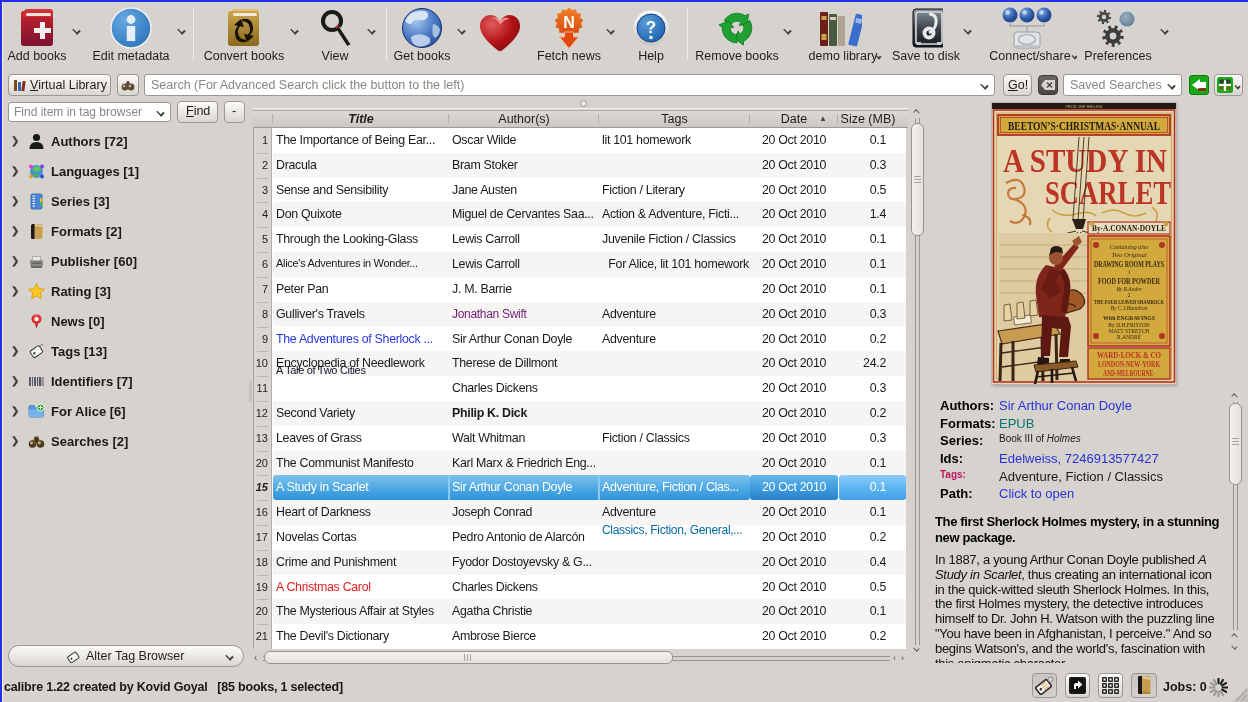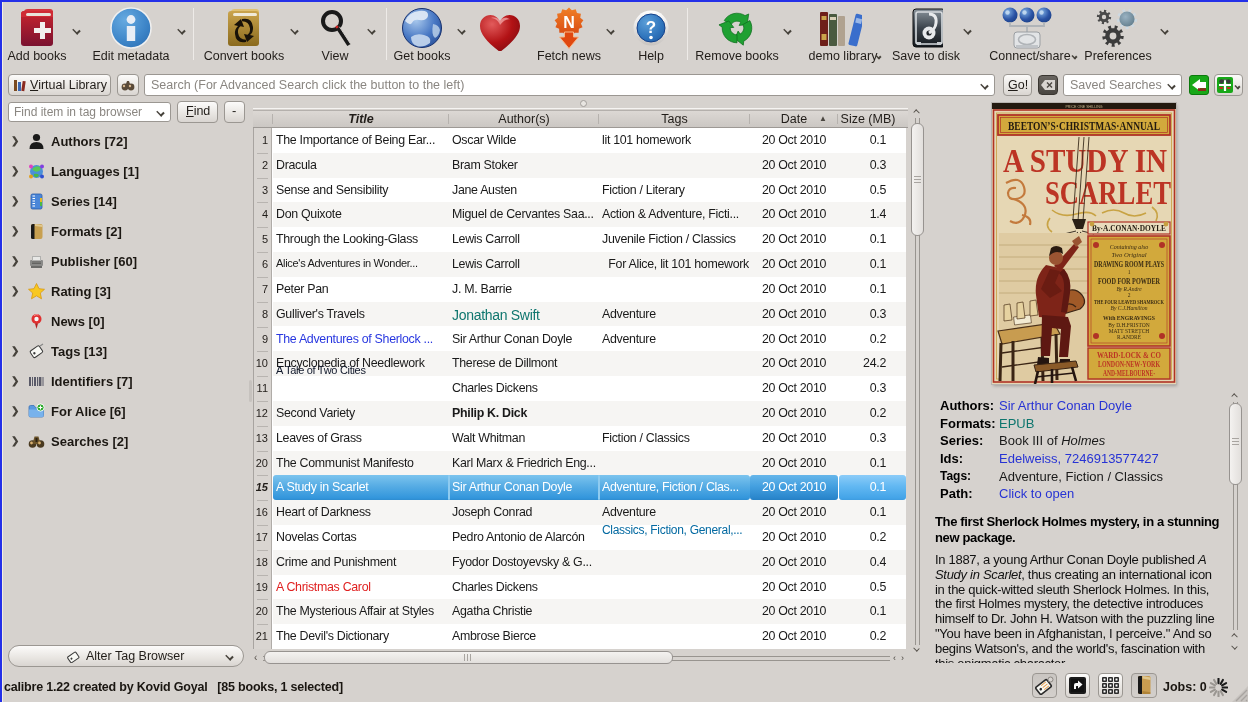--- a/index.html
+++ b/index.html
@@ -284,21 +284,21 @@
 <div class="abs cat" style="left:51px;top:164px;">Languages [1]</div>
 <div class="abs exp" style="left:11px;top:195px;">❯</div>
 <svg class="abs" width="17" height="17" viewBox="0 0 17 17" style="left:28px;top:193px;">
     <rect x="3" y="1" width="11" height="15" rx="1.5" fill="#4a86d8" stroke="#2a5aa8" stroke-width="0.8"></rect>
     <rect x="12" y="5" width="2 " height="4" fill="#e8b820"></rect>
     <rect x="12" y="9" width="2" height="4" fill="#48b848"></rect>
     <g stroke="#ffffff" stroke-width="1">
       <path d="M4.5 3 H7 M4.5 5.5 H7 M4.5 8 H7 M4.5 10.5 H7 M4.5 13 H7"></path>
     </g>
   </svg>
-<div class="abs cat" style="left:51px;top:194px;">Series [14]</div>
+<div class="abs cat" style="left:51px;top:194px;">Series [3]</div>
 <div class="abs exp" style="left:11px;top:225px;">❯</div>
 <svg class="abs" width="17" height="17" viewBox="0 0 17 17" style="left:28px;top:223px;">
     <path d="M3 2.5 Q3 1 5 1 L13 1 Q14.5 1 14.5 2.5 L14.5 14 Q14.5 16 12.5 16 L5 16 Q3 16 3 14.5 Z" fill="#c8a050"></path>
     <path d="M3 2.5 Q3 1 5 1 L6.5 1 L6.5 16 L5 16 Q3 16 3 14.5 Z" fill="#1a1a1a"></path>
     <path d="M7 1 L14.5 2 L14.5 4 L7 3 Z" fill="#e0c890"></path>
   </svg>
 <div class="abs cat" style="left:51px;top:224px;">Formats [2]</div>
 <div class="abs exp" style="left:11px;top:255px;">❯</div>
 <svg class="abs" width="17" height="17" viewBox="0 0 17 17" style="left:28px;top:253px;">
     <rect x="2" y="7" width="13" height="6" rx="1" fill="#8a8a88"></rect>
@@ -433,21 +433,21 @@
 <div class="abs" style="left:253px;top:282.9px;width:15px;text-align:right;font-size:11px;color:#211d19;">7</div>
 <div class="abs" style="left:257px;top:276.9px;width:11px;height:1px;background:#b8b4b0;"></div>
 <div class="abs" style="left:276px;top:281.9px;width:172px;font-size:12.4px;letter-spacing:-0.3px;white-space:nowrap;overflow:hidden;color:#1a1a1a;">Peter Pan</div>
 <div class="abs" style="left:452px;top:281.9px;width:146px;font-size:12.4px;letter-spacing:-0.3px;white-space:nowrap;overflow:hidden;color:#1a1a1a;">J. M. Barrie</div>
 <div class="abs" style="left:750px;top:281.9px;width:88px;text-align:center;font-size:12.4px;letter-spacing:-0.3px;white-space:nowrap;overflow:hidden;color:#1a1a1a;">20 Oct 2010</div>
 <div class="abs" style="left:838px;top:281.9px;width:48px;text-align:right;font-size:12.4px;letter-spacing:-0.3px;white-space:nowrap;overflow:hidden;color:#1a1a1a;">0.1</div>
 <div class="abs" style="left:273px;top:301.7px;width:633px;height:24.8px;background:#f6f5f3;"></div>
 <div class="abs" style="left:253px;top:307.7px;width:15px;text-align:right;font-size:11px;color:#211d19;">8</div>
 <div class="abs" style="left:257px;top:301.7px;width:11px;height:1px;background:#b8b4b0;"></div>
 <div class="abs" style="left:276px;top:306.7px;width:172px;font-size:12.4px;letter-spacing:-0.3px;white-space:nowrap;overflow:hidden;color:#1a1a1a;">Gulliver's Travels</div>
-<div class="abs" style="left:452px;top:306.7px;width:146px;font-size:14px;letter-spacing:-0.3px;white-space:nowrap;overflow:hidden;color:#0f766e;">Jonathan Swift</div>
+<div class="abs" style="left:452px;top:306.7px;width:146px;font-size:12px;letter-spacing:-0.3px;white-space:nowrap;overflow:hidden;color:#701a75;">Jonathan Swift</div>
 <div class="abs" style="left:602px;top:306.7px;width:147px;font-size:12.4px;letter-spacing:-0.3px;white-space:nowrap;overflow:hidden;color:#1a1a1a;">Adventure</div>
 <div class="abs" style="left:750px;top:306.7px;width:88px;text-align:center;font-size:12.4px;letter-spacing:-0.3px;white-space:nowrap;overflow:hidden;color:#1a1a1a;">20 Oct 2010</div>
 <div class="abs" style="left:838px;top:306.7px;width:48px;text-align:right;font-size:12.4px;letter-spacing:-0.3px;white-space:nowrap;overflow:hidden;color:#1a1a1a;">0.3</div>
 <div class="abs" style="left:253px;top:332.5px;width:15px;text-align:right;font-size:11px;color:#211d19;">9</div>
 <div class="abs" style="left:257px;top:326.5px;width:11px;height:1px;background:#b8b4b0;"></div>
 <div class="abs" style="left:276px;top:331.5px;width:172px;font-size:12.4px;letter-spacing:-0.3px;white-space:nowrap;overflow:hidden;color:#2837e0;">The Adventures of Sherlock ...</div>
 <div class="abs" style="left:452px;top:331.5px;width:146px;font-size:12.4px;letter-spacing:-0.3px;white-space:nowrap;overflow:hidden;color:#1a1a1a;">Sir Arthur Conan Doyle</div>
 <div class="abs" style="left:602px;top:331.5px;width:147px;font-size:12.4px;letter-spacing:-0.3px;white-space:nowrap;overflow:hidden;color:#1a1a1a;">Adventure</div>
 <div class="abs" style="left:750px;top:331.5px;width:88px;text-align:center;font-size:12.4px;letter-spacing:-0.3px;white-space:nowrap;overflow:hidden;color:#1a1a1a;">20 Oct 2010</div>
 <div class="abs" style="left:838px;top:331.5px;width:48px;text-align:right;font-size:12.4px;letter-spacing:-0.3px;white-space:nowrap;overflow:hidden;color:#1a1a1a;">0.2</div>
@@ -659,24 +659,24 @@
 <text x="137" y="255" font-size="9" textLength="64" lengthAdjust="spacingAndGlyphs">WARD·LOCK &amp; CO</text>
 <text x="137" y="264" font-size="8" textLength="62" lengthAdjust="spacingAndGlyphs">LONDON·NEW·YORK</text>
 <text x="137" y="273" font-size="8" textLength="52" lengthAdjust="spacingAndGlyphs">AND·MELBOURNE·</text>
 </g>
 </svg> 
 <div class="abs" style="left:940px;top:398px;font-size:13px;font-weight:bold;color:#000;">Authors:</div> 
 <div class="abs" style="left:999px;top:398px;font-size:13px;color:#2733d4;white-space:nowrap;">Sir Arthur Conan Doyle</div> 
 <div class="abs" style="left:940px;top:416px;font-size:13px;font-weight:bold;color:#000;">Formats:</div> 
 <div class="abs" style="left:999px;top:416px;font-size:13px;color:#0f766e;white-space:nowrap;">EPUB</div> 
 <div class="abs" style="left:940px;top:433px;font-size:13px;font-weight:bold;color:#000;">Series:</div> 
-<div class="abs" style="left:999px;top:433px;font-size:13px;color:#1a1a1a;white-space:nowrap;">Book III of <i>Holmes</i></div> 
+<div class="abs" style="left:999px;top:433px;font-size:10px;color:#1a1a1a;white-space:nowrap;">Book III of <i>Holmes</i></div> 
 <div class="abs" style="left:940px;top:451px;font-size:13px;font-weight:bold;color:#000;">Ids:</div> 
 <div class="abs" style="left:999px;top:451px;font-size:13px;color:#2733d4;white-space:nowrap;">Edelweiss, 7246913577427</div> 
-<div class="abs" style="left:940px;top:469px;font-size:12px;font-weight:bold;color:#000000;">Tags:</div> 
+<div class="abs" style="left:940px;top:469px;font-size:10px;font-weight:bold;color:#be185d;">Tags:</div> 
 <div class="abs" style="left:999px;top:469px;font-size:13px;color:#1a1a1a;white-space:nowrap;">Adventure, Fiction / Classics</div> 
 <div class="abs" style="left:940px;top:486px;font-size:13px;font-weight:bold;color:#000;">Path:</div> 
 <div class="abs" style="left:999px;top:486px;font-size:13px;color:#2733d4;white-space:nowrap;">Click to open</div>
 <div class="abs" style="left:935px;top:514px;font-size:13px;font-weight:bold;color:#000;line-height:16px;white-space:nowrap;letter-spacing:-0.35px;">The first Sherlock Holmes mystery, in a stunning<br>new package.</div>
 <div class="abs" style="left:935px;top:553px;width:300px;height:110px;overflow:hidden;font-size:13px;color:#111;line-height:14.8px;white-space:nowrap;letter-spacing:-0.3px;">In 1887, a young Arthur Conan Doyle published <i>A</i><br><i>Study in Scarlet</i>, thus creating an international icon<br>in the quick-witted sleuth Sherlock Holmes. In this,<br>the first Holmes mystery, the detective introduces<br>himself to Dr. John H. Watson with the puzzling line<br>"You have been in Afghanistan, I perceive." And so<br>begins Watson's, and the world's, fascination with<br>this enigmatic character.</div>
 
 <div class="chevu" style="left:1232px;top:394px;"></div>
 <div class="abs" style="left:1233px;top:402px;width:1px;height:228px;background:#98948f;"></div>
 <div class="abs" style="left:1237px;top:402px;width:1px;height:228px;background:#98948f;"></div>
 <div class="abs" style="left:1229px;top:403px;width:13px;height:82px;background:linear-gradient(90deg,#f4f2f0,#e2dfdc);border:1px solid #979390;border-radius:6px;"></div>

